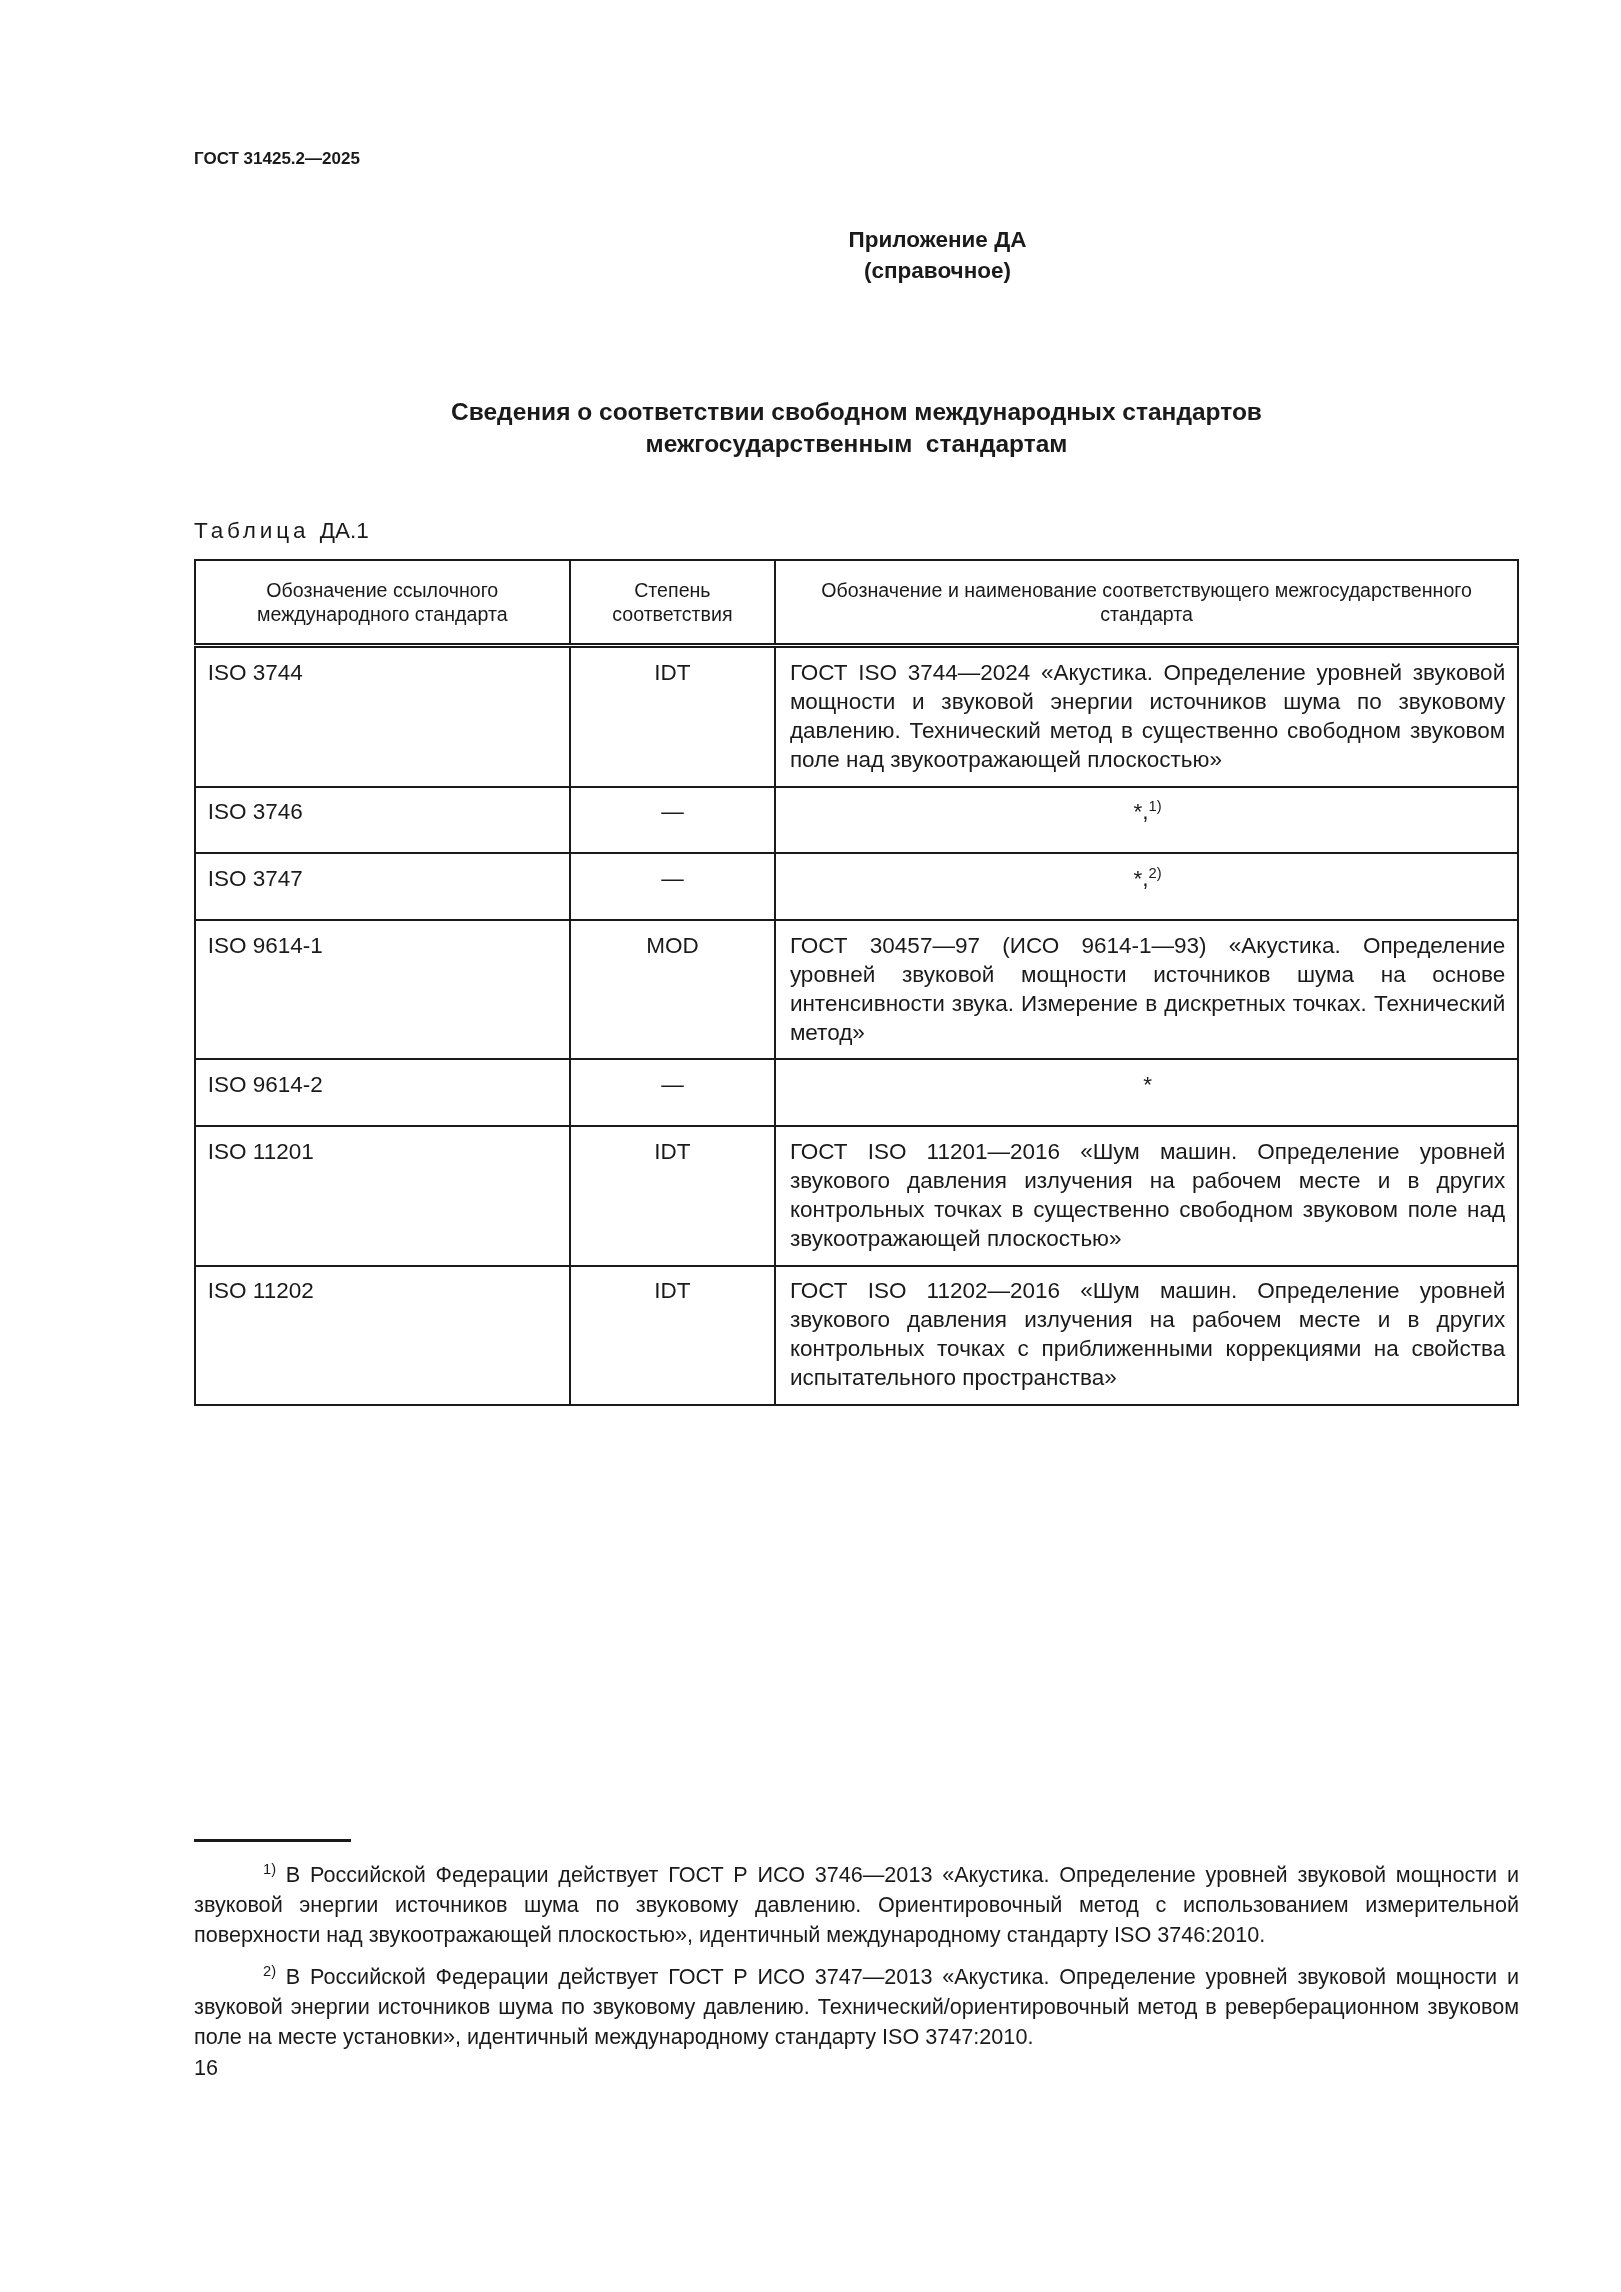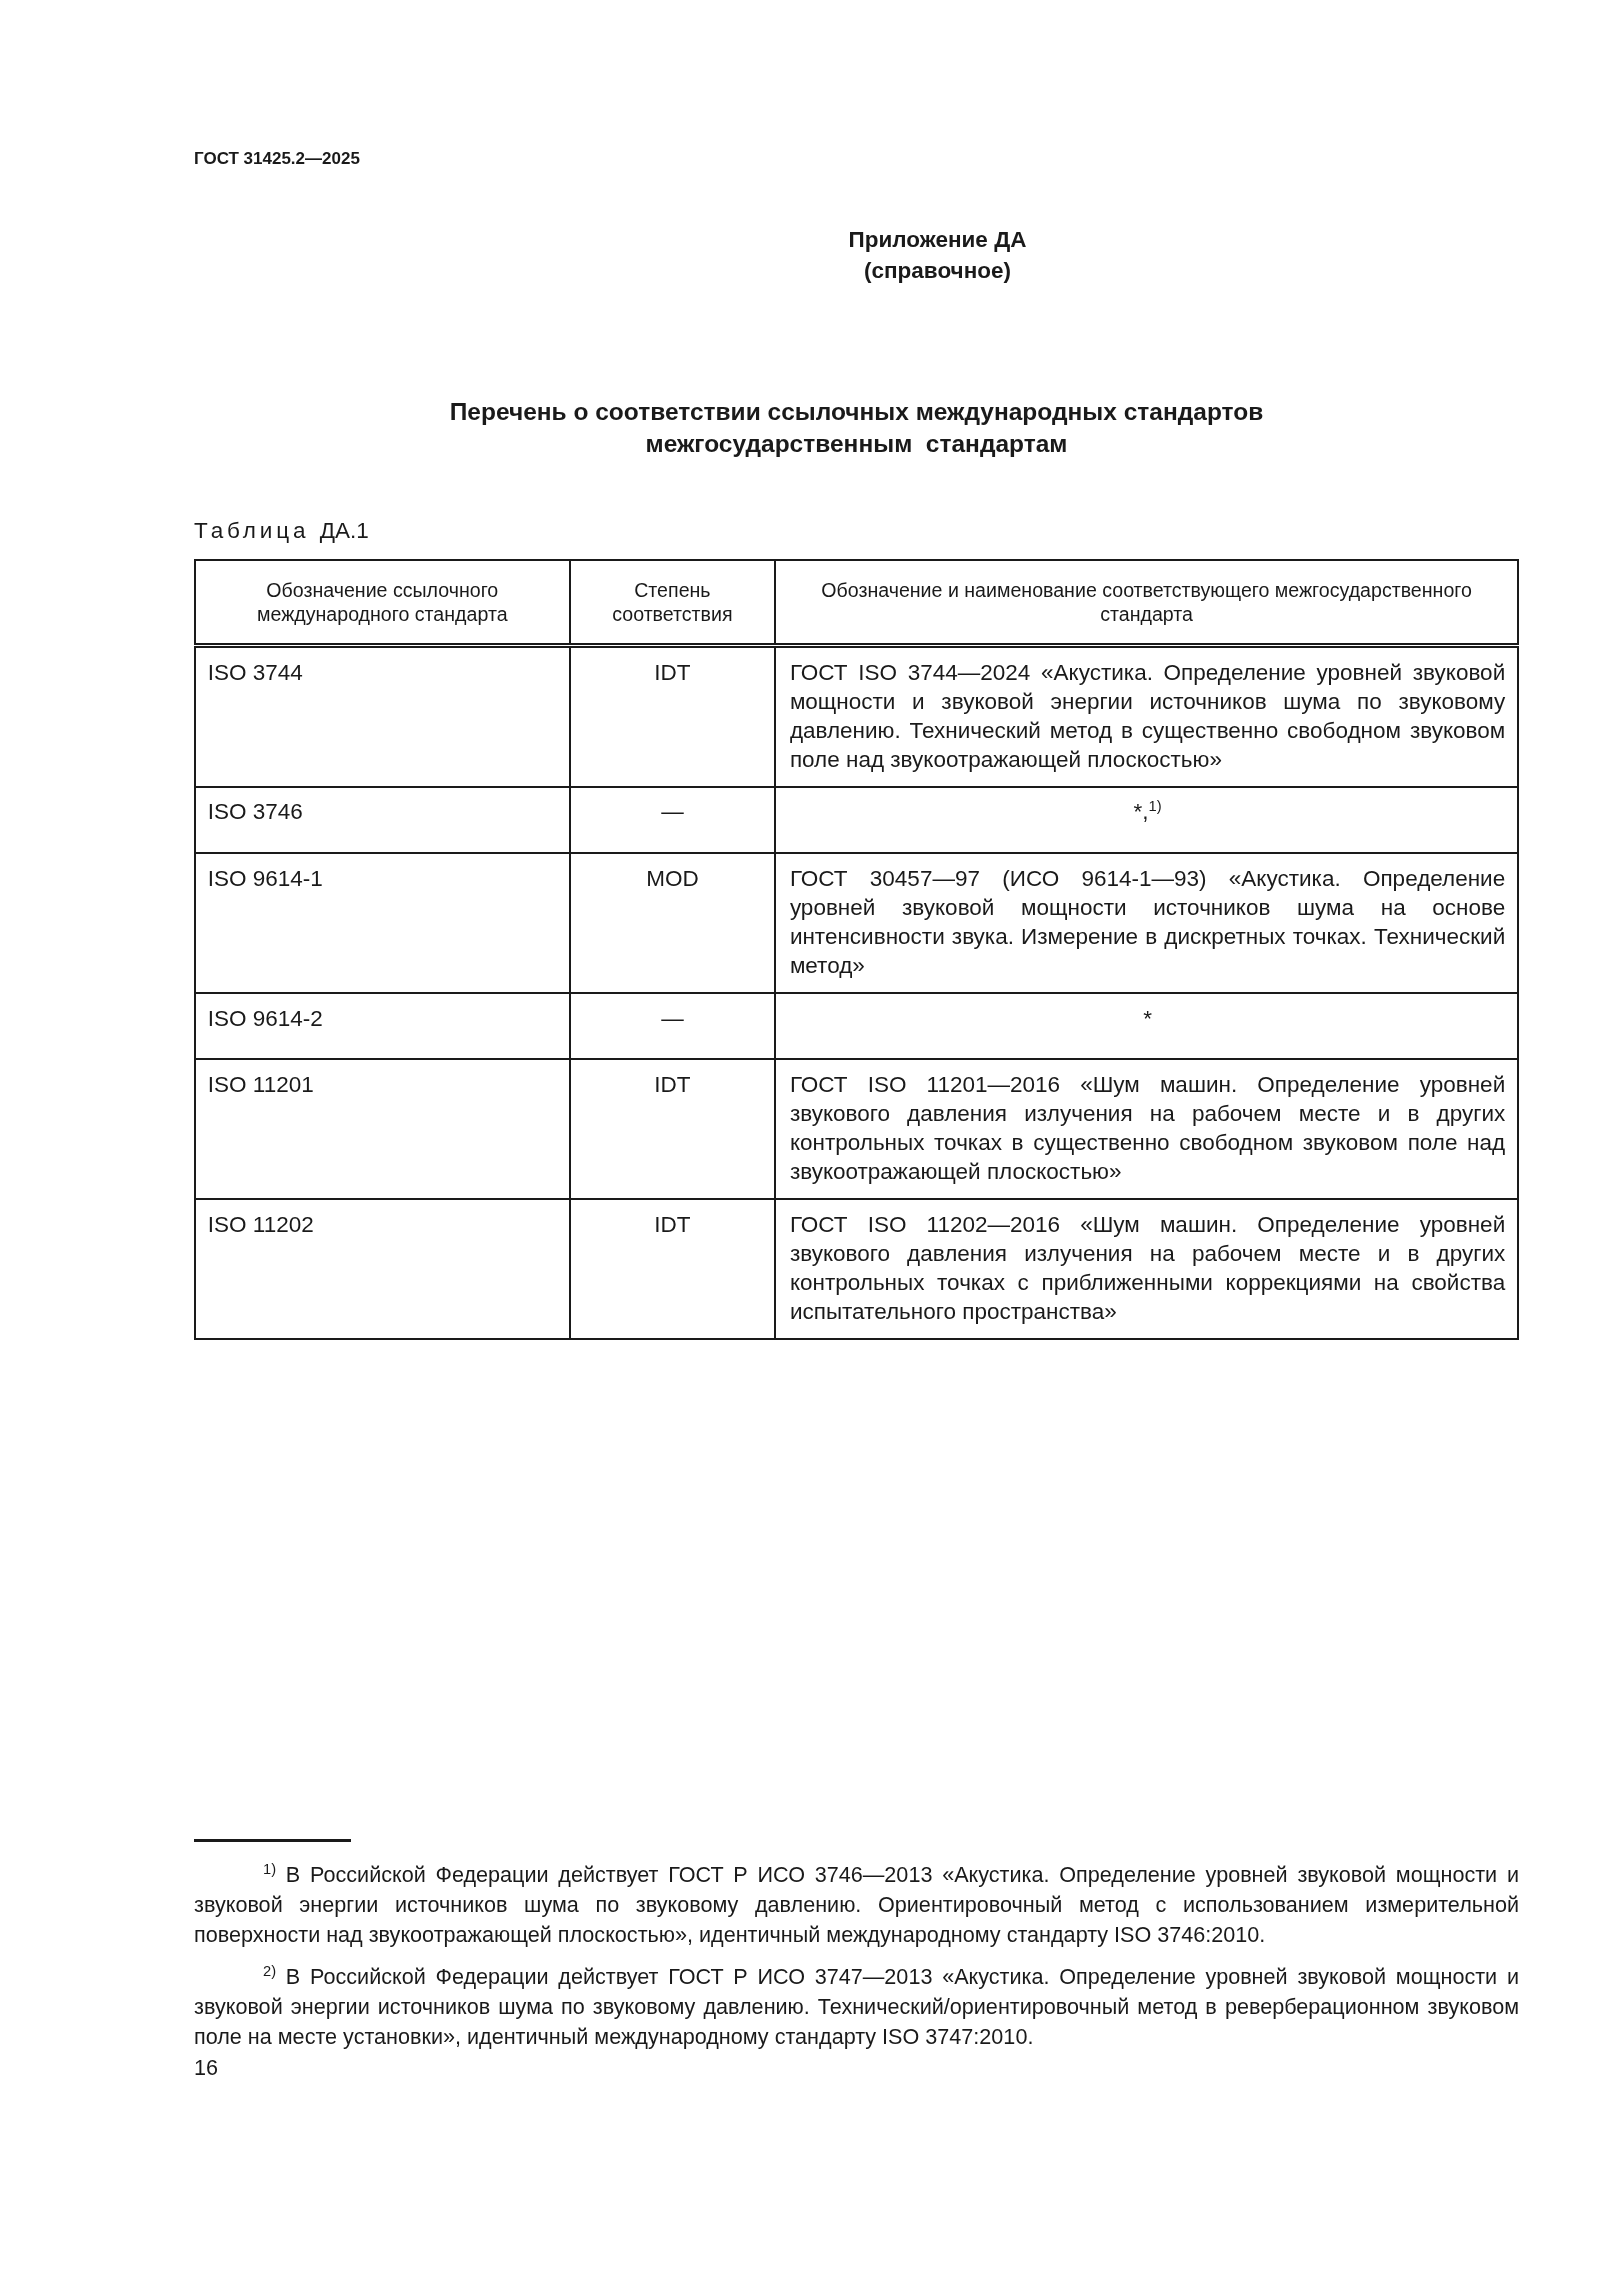--- a/index.html
+++ b/index.html
@@ -34,21 +34,21 @@
 </style>
 </head>
 <body>
 
 <div class="doc-id">ГОСТ 31425.2—2025</div>
 
 <div class="appendix l1">Приложение ДА</div>
 <div class="appendix l2">(справочное)</div>
 
 <div class="title">
-  <div>Перечень о соответствии ссылочных международных стандартов</div>
+  <div>Сведения о соответствии свободном международных стандартов</div>
   <div style="white-space:pre;">межгосударственным  стандартам</div>
 </div>
 
 <div class="table-label">
   <span>Таблица</span>
   <span class="num">ДА.1</span>
 </div>
 
 <table class="main">
   <thead>
@@ -61,20 +61,25 @@
   <tbody id="tbody">
       <tr>
         <td class="c1">ISO 3744</td>
         <td class="c2">IDT</td>
         <td class="c3"><span>ГОСТ ISO 3744—2024 «Акустика. Определение уровней звуковой мощности и звуковой энергии источников шума по звуковому давлению. Технический метод в существенно свободном звуковом поле над звукоотражающей плоскостью»</span></td>
       </tr>
       <tr class="row-short">
         <td class="c1">ISO 3746</td>
         <td class="c2">—</td>
         <td class="c3 center"><span>*,</span><sup class="fn">1)</sup></td>
+      </tr>
+      <tr class="row-short">
+        <td class="c1">ISO 3747</td>
+        <td class="c2">—</td>
+        <td class="c3 center"><span>*,</span><sup class="fn">2)</sup></td>
       </tr>
       <tr>
         <td class="c1">ISO 9614-1</td>
         <td class="c2">MOD</td>
         <td class="c3"><span>ГОСТ 30457—97 (ИСО 9614-1—93) «Акустика. Определение уровней звуковой мощности источников шума на основе интенсивности звука. Измерение в дискретных точках. Технический метод»</span></td>
       </tr>
       <tr class="row-short">
         <td class="c1">ISO 9614-2</td>
         <td class="c2">—</td>
         <td class="c3 center"><span>*</span></td>

